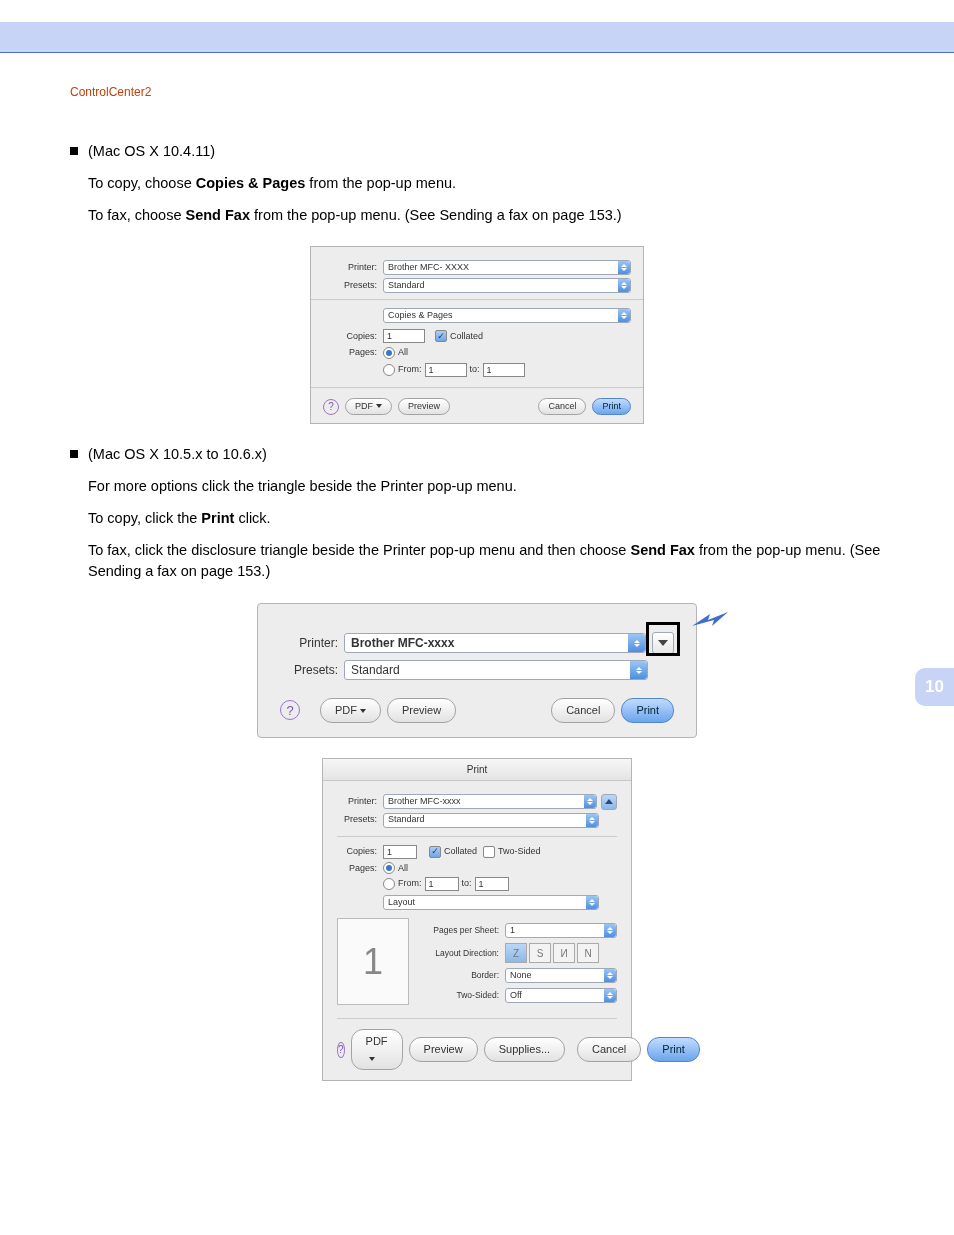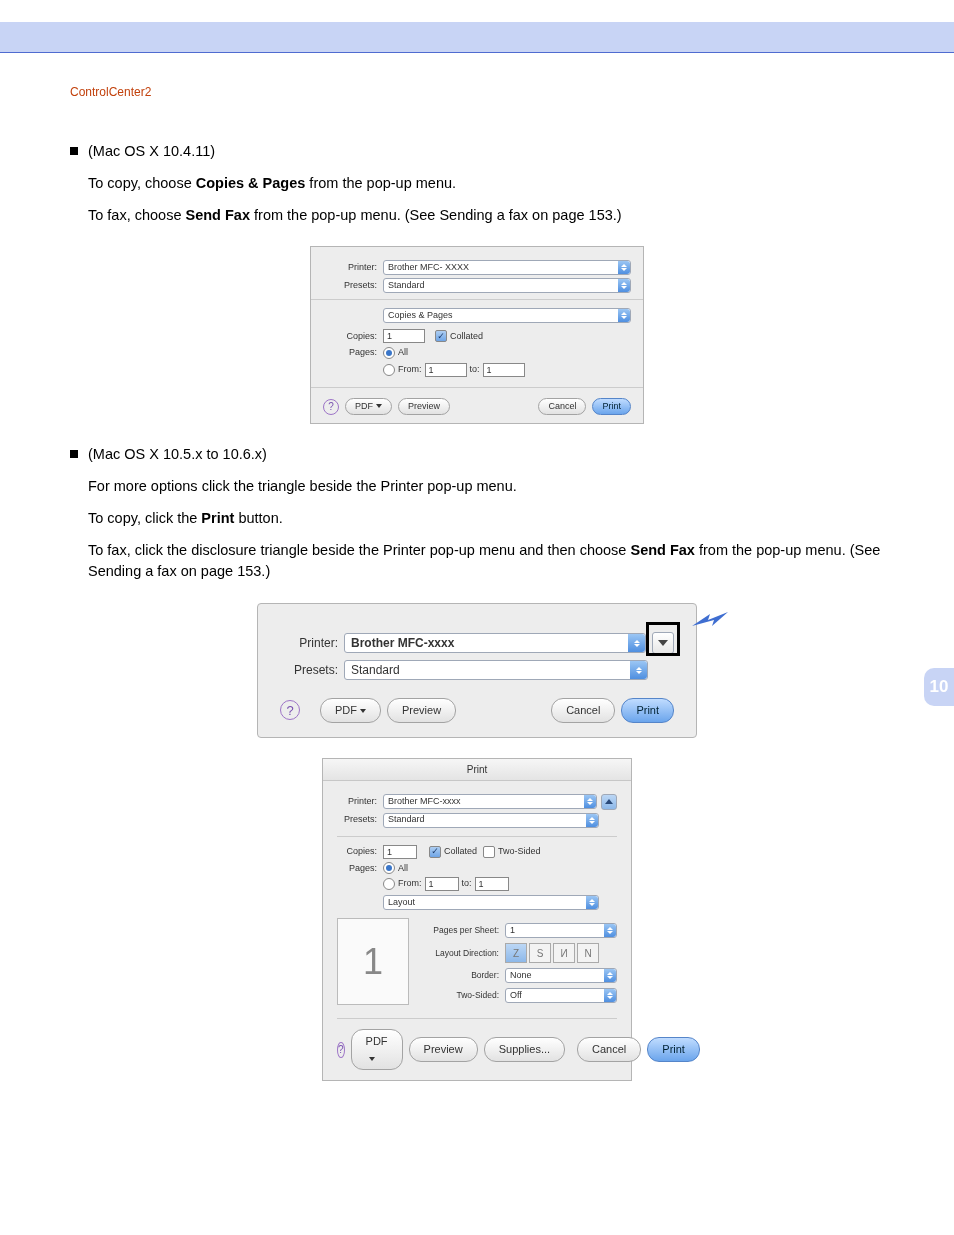--- a/index.html
+++ b/index.html
@@ -41,21 +41,21 @@
     margin: 10px 0 10px 18px;
   }
   .italic { }
   .bold { font-weight: bold; }
 
   
   .side-tab {
     position: absolute;
     right: 0;
     top: 668px;
-    width: 30px;
+    width: 39px;
     height: 38px;
     border-radius: 10px 0 0 10px;
     background: #c8d4f5;
     color: #fff;
     font-weight: bold;
     font-size: 17px;
     display: flex;
     align-items: center;
     justify-content: center;
   }
@@ -247,21 +247,21 @@
     </div>
   </div>
 
   <div class="bullet-block">
     <div>
       <span class="sq-bullet"></span>
       <span>(Mac OS X 10.5.x to 10.6.x)</span>
     </div>
     <div class="para-indent">For more options click the triangle beside the Printer pop-up menu.</div>
     <div class="para-indent">
-      <span>To copy, click the </span><span class="bold">Print</span><span> button.</span>
+      <span>To copy, click the </span><span class="bold">Print</span><span> click.</span>
     </div>
     <div class="para-indent">
       <span>To fax, click the disclosure triangle beside the Printer pop-up menu and then choose </span><span class="bold">Send Fax</span><span> from the pop-up menu. (See </span><span class="italic">Sending a fax</span><span> on page 153.)</span>
     </div>
   </div>
 
   <div class="dlg dlg2">
     <div class="row">
       <div class="lbl-r">Printer:</div>
       <div class="sel" style="flex:1">

